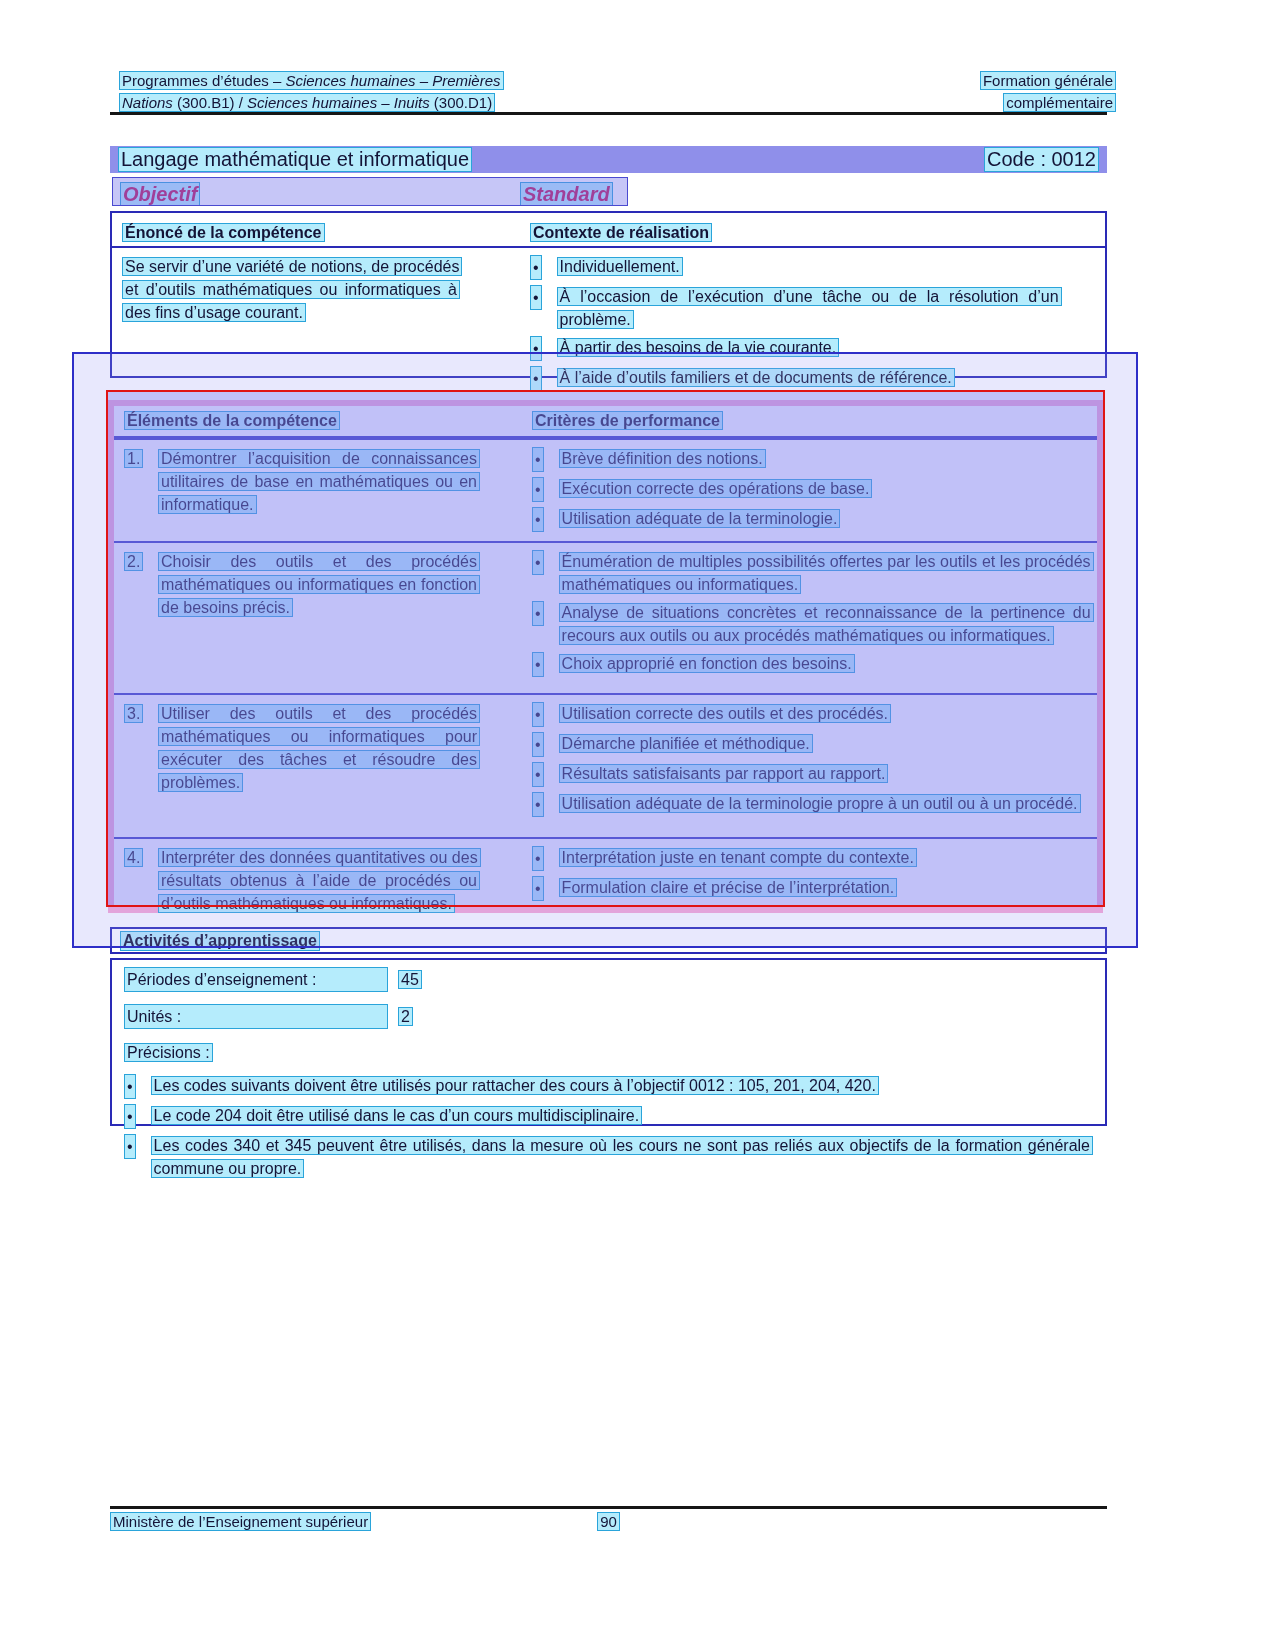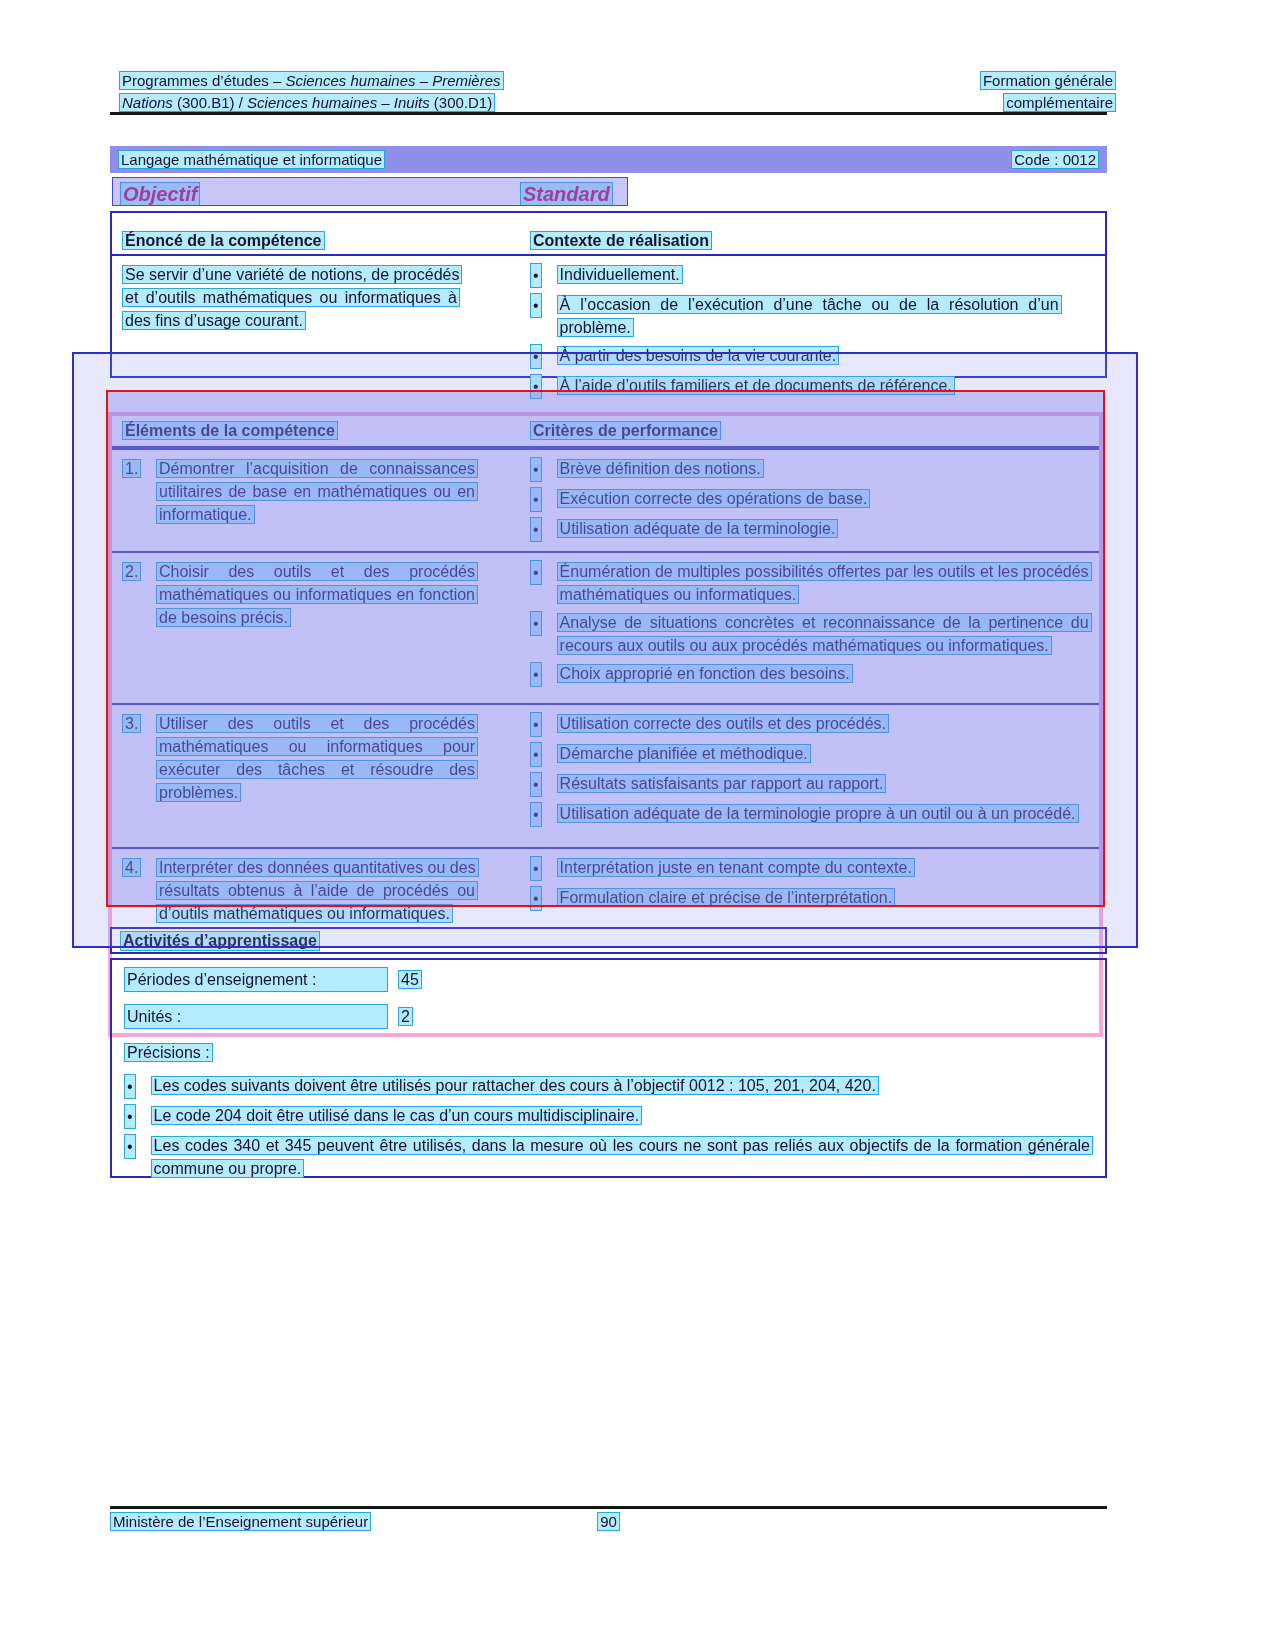--- a/index.html
+++ b/index.html
@@ -30,72 +30,72 @@
   .dh-right{text-align:right;}
   .hline{margin-bottom:1px;}
   .rule{position:absolute;left:110px;width:997px;height:3px;background:#161616;}
   .top-rule{top:112px;}
   
   .title-bar{
     position:absolute;left:110px;top:146px;width:997px;height:27px;
     background:#8f8fea;
     display:flex;justify-content:space-between;align-items:center;
     padding:0 8px;box-sizing:border-box;
-    font-size:15px;
+    font-size:20px;
   }
   
   .col-heads{
     position:absolute;left:110px;top:179px;width:997px;height:30px;
     display:flex;align-items:center;
     font-size:20px;font-weight:bold;font-style:italic;color:#be185d;
   }
   .oh-left{width:410px;padding-left:10px;box-sizing:border-box;}
   
   .tbox{
     position:absolute;left:110px;width:997px;
     border:2px solid #2a2ab6;box-sizing:border-box;
     font-size:16px;line-height:23px;
   }
   .table1{top:211px;height:167px;}
   .trow{display:grid;grid-template-columns:408px 1fr;}
   .thead{border-bottom:2px solid #2a2ab6;}
-  .thead .tcell{padding:16px 0 2px 10px;font-weight:bold;}
+  .thead .tcell{padding:8px 0 2px 10px;font-weight:bold;}
   .tcell{box-sizing:border-box;}
   .tbody .tcell{padding:7px 0 4px 10px;}
   .para{max-width:338px;text-align:justify;}
   .bullet{display:flex;margin-bottom:5px;align-items:flex-start;}
   .dot{flex:0 0 auto;margin-right:15px;line-height:23px;}
   .dot::before{content:"\2022";}
   .btxt{text-align:justify;}
   .w505{max-width:505px;}
   .w535{max-width:535px;}
   .w940{max-width:945px;}
   
-  .table2{top:412px;left:108px;width:995px;height:625px;border:4px solid #f9a8d4;}
+  .table2{top:400px;left:108px;width:995px;height:513px;border:6px solid #f9a8d4;}
   .t2head{height:30px;border-bottom:2px solid #3434bc;}
   .t2head .tcell{padding:3px 0 0 10px;font-weight:bold;}
   .t2row{border-top:2px solid #3434bc;}
   .t2row:first-of-type{border-top:none;}
   .r1{min-height:88px;}
   .r2{min-height:150px;}
   .r3{min-height:142px;}
   .r4{min-height:95px;}
   .elcell{display:flex;padding:7px 0 4px 10px;box-sizing:border-box;}
   .elnum{flex:0 0 34px;}
   .eltext{max-width:322px;text-align:justify;}
   .crcell{padding:7px 0 4px 10px;box-sizing:border-box;}
   
   .activities-bar{
     position:absolute;left:110px;top:927px;width:997px;height:27px;
     border:2px solid #2a2ab6;box-sizing:border-box;
     display:flex;align-items:center;padding-left:8px;
     font-size:16px;font-weight:bold;
   }
   .bottom-box{
-    position:absolute;left:110px;top:958px;width:997px;height:220px;
+    position:absolute;left:110px;top:958px;width:997px;height:168px;
     border:2px solid #2a2ab6;box-sizing:border-box;
     padding:7px 12px;font-size:16px;line-height:23px;
   }
   .kv{margin-bottom:12px;}
   .kv-label{display:inline-block;width:258px;}
   .kv-value{margin-left:10px;}
   .prec-label{margin-bottom:10px;}
   
   .footer-rule{top:1506px;}
   .footer-row{

